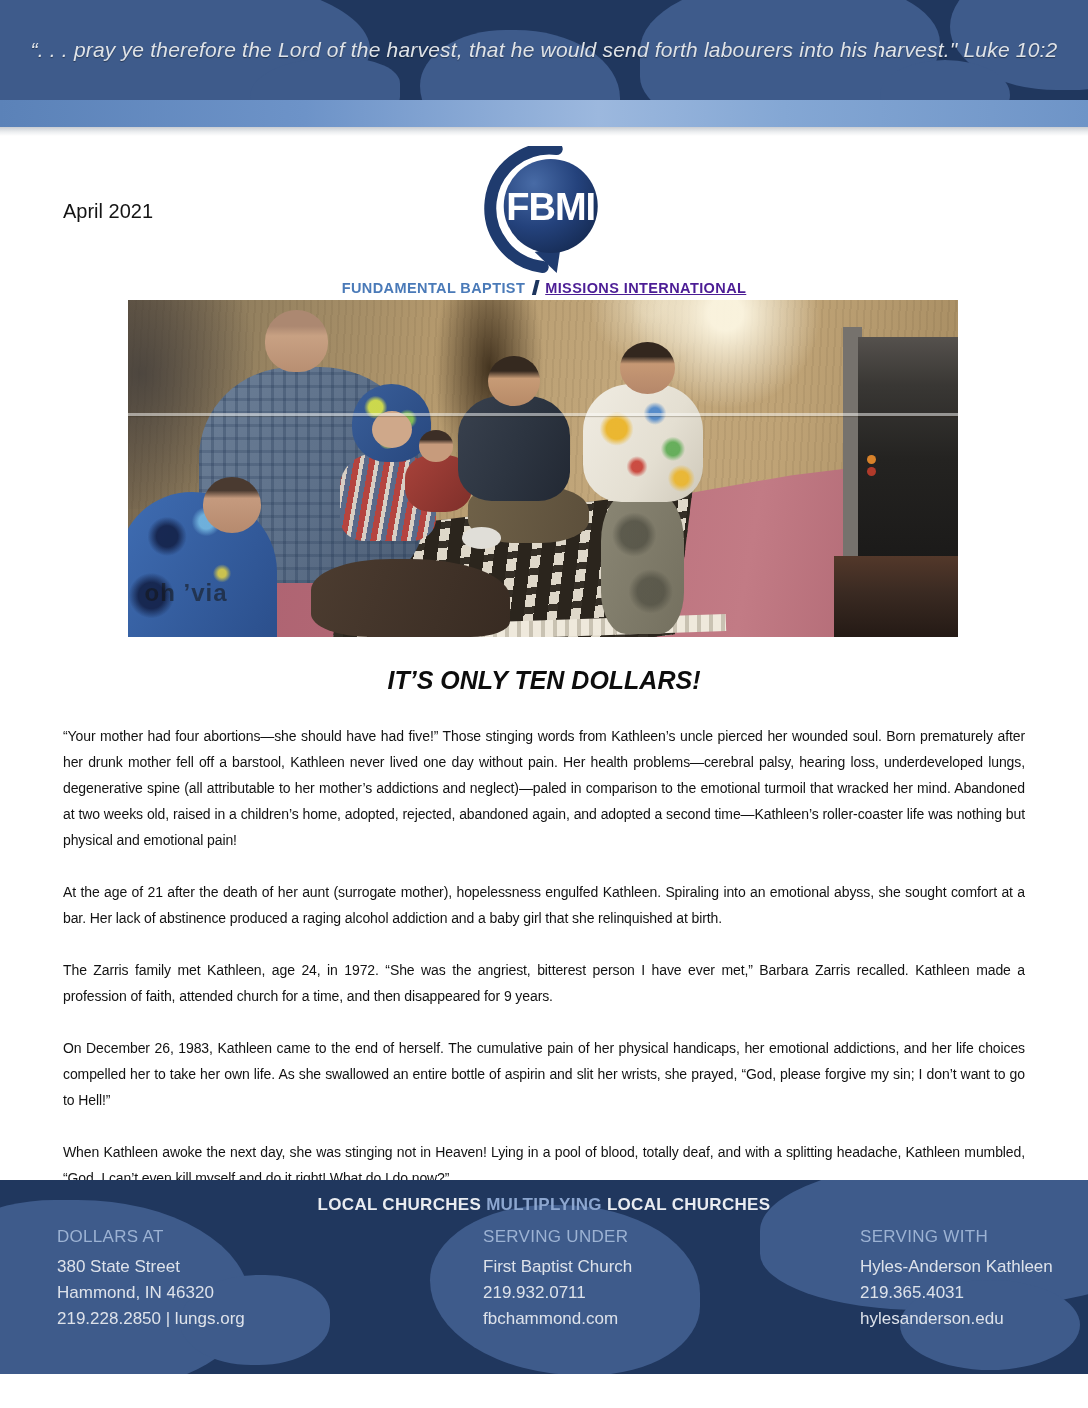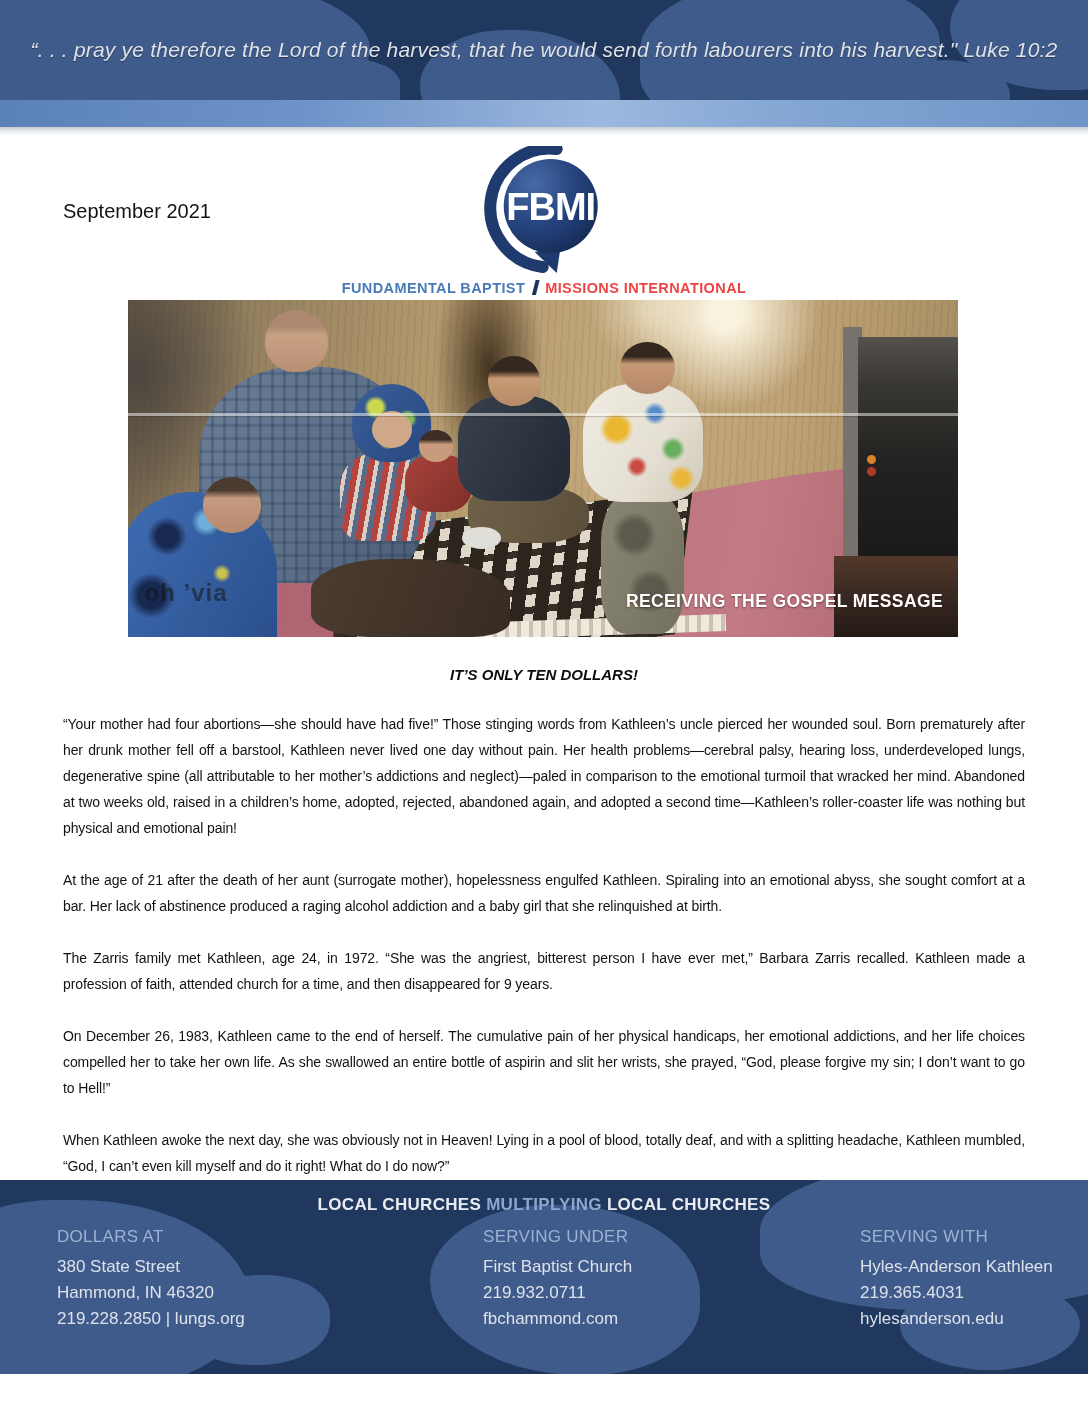--- a/index.html
+++ b/index.html
@@ -22,21 +22,21 @@
   .top-stripe { position:absolute; left:0; top:100px; width:1088px; height:27px;
     background:linear-gradient(90deg,#5b82b8 0%,#6d93c8 28%,#9cb8de 55%,#84a7d4 72%,#6e94c7 100%); }
   .top-shadow { position:absolute; left:0; top:127px; width:1088px; height:9px;
     background:linear-gradient(180deg,#c9cdd2 0%,#eceef0 55%,#ffffff 100%); }
 
   
   .issue-date { position:absolute; left:63px; top:200px; font-size:20px; color:#141414; }
   .logo-wrap { position:absolute; left:50%; top:146px; transform:translateX(-50%); text-align:center; }
   .wordmark { margin-top:2px; white-space:nowrap; font-weight:bold; font-size:14.5px; letter-spacing:0.4px; }
   .wm-left { color:#4a7ab8; }
-  .wm-right { color:#ef4444; }
+  .wm-right { color:#4c1d95;text-decoration:underline; }
   .wm-div { display:inline-block; width:4px; height:15px; background:#1c355e; transform:skewX(-14deg); margin:0 7px -2px 9px; }
 
   
   .photo { position:absolute; left:128px; top:300px; width:830px; height:337px; overflow:hidden; background:#a16207; }
   .ph { position:absolute; }
   .ph-wall { left:0; top:0; width:100%; height:100%;
     background:
       radial-gradient(circle at 72% 4%, rgba(252,246,226,0.95) 0 2.5%, rgba(252,246,226,0) 14%),
       radial-gradient(circle at 63% 1%, rgba(245,236,210,0.55) 0 2%, rgba(245,236,210,0) 10%),
       repeating-linear-gradient(93deg, rgba(60,45,25,0.07) 0 2px, rgba(0,0,0,0) 2px 7px),
@@ -116,21 +116,21 @@
     background:
       radial-gradient(circle at 40% 30%, rgba(60,60,50,0.55) 0 12%, rgba(0,0,0,0) 20%),
       radial-gradient(circle at 60% 70%, rgba(60,60,50,0.5) 0 12%, rgba(0,0,0,0) 20%),
       linear-gradient(110deg,#8a8674 0%,#74705f 100%); }
   .ph-crease { left:0; top:33.5%; width:100%; height:3px; background:rgba(252,252,250,0.5); box-shadow:0 1px 1px rgba(40,30,10,0.25); }
   .ph-watermark { left:2%; bottom:9%; font-size:24px; font-weight:bold; color:rgba(20,20,20,0.55); letter-spacing:1px; }
   .ph-caption { right:1.8%; bottom:7.5%; font-size:17.5px; font-weight:bold; color:#ffffff; letter-spacing:0.4px; text-shadow:0 1px 2px rgba(60,20,25,0.6); }
 
   
   .article { position:absolute; left:63px; right:63px; top:666px; color:#121212; }
-  .article h1 { text-align:center; font-size:15px; font-style:italic; font-weight:bold; margin-bottom:28px; color:#0d0d0d; }
+  .article h1 { text-align:center; font-size:25px; font-style:italic; font-weight:bold; margin-bottom:28px; color:#0d0d0d; }
   .article p { font-size:14px; line-height:26px; text-align:justify; margin-bottom:26px; letter-spacing:-0.1px; }
 
   
   .bottom-stripe { position:absolute; left:0; top:1233px; width:1088px; height:21px;
     border-top:2px solid #d3d6da;
     background:linear-gradient(90deg,#5b82b8 0%,#6d93c8 28%,#9cb8de 55%,#84a7d4 72%,#6e94c7 100%); }
   .footer { position:absolute; left:0; top:1180px; width:1088px; height:194px; background:#20375e; overflow:hidden; }
   .fb1 { left:-70px; top:20px; width:320px; height:190px; border-radius:42% 58% 50% 50%; }
   .fb2 { left:180px; top:95px; width:150px; height:90px; border-radius:55% 45% 50% 50%; }
   .fb3 { left:430px; top:25px; width:270px; height:170px; border-radius:46% 54% 42% 58%; }
@@ -156,21 +156,21 @@
     <div class="map-blob b4"></div>
     <div class="map-blob b5"></div>
     <div class="map-blob b6"></div>
     <div class="banner-quote">
       <span>“. . . pray ye therefore the Lord of the harvest, that he would send forth labourers into his harvest."  Luke 10:2</span>
     </div>
   </div>
   <div class="top-stripe"></div>
   <div class="top-shadow"></div>
 
-  <div class="issue-date">September 2021</div>
+  <div class="issue-date">April 2021</div>
 
   <div class="logo-wrap">
     <svg width="152" height="128" viewBox="0 0 150 128">
       <defs>
         <radialGradient id="sphereGrad" cx="32%" cy="26%" r="85%">
           <stop offset="0%" stop-color="#486ba6"></stop>
           <stop offset="55%" stop-color="#24427c"></stop>
           <stop offset="100%" stop-color="#152a52"></stop>
         </radialGradient>
       </defs>
@@ -207,30 +207,29 @@
     <div class="ph p-child-face"></div>
     <div class="ph p-boy1-legs"></div>
     <div class="ph p-boy1-body"></div>
     <div class="ph p-boy1-head"></div>
     <div class="ph p-boy1-shoe"></div>
     <div class="ph p-boy2-legs"></div>
     <div class="ph p-boy2-body"></div>
     <div class="ph p-boy2-head"></div>
     <div class="ph ph-crease"></div>
     <div class="ph ph-watermark">oh ’via</div>
-    <div class="ph ph-caption">RECEIVING THE GOSPEL MESSAGE</div>
   </div>
 
   <div class="article">
     <h1>IT’S ONLY TEN DOLLARS!</h1>
     <p>“Your mother had four abortions—she should have had five!” Those stinging words from Kathleen’s uncle pierced her wounded soul. Born prematurely after her drunk mother fell off a barstool, Kathleen never lived one day without pain. Her health problems—cerebral palsy, hearing loss, underdeveloped lungs, degenerative spine (all attributable to her mother’s addictions and neglect)—paled in comparison to the emotional turmoil that wracked her mind. Abandoned at two weeks old, raised in a children’s home, adopted, rejected, abandoned again, and adopted a second time—Kathleen’s roller-coaster life was nothing but physical and emotional pain!</p>
     <p>At the age of 21 after the death of her aunt (surrogate mother), hopelessness engulfed Kathleen. Spiraling into an emotional abyss, she sought comfort at a bar. Her lack of abstinence produced a raging alcohol addiction and a baby girl that she relinquished at birth.</p>
     <p>The Zarris family met Kathleen, age 24, in 1972. “She was the angriest, bitterest person I have ever met,” Barbara Zarris recalled. Kathleen made a profession of faith, attended church for a time, and then disappeared for 9 years.</p>
     <p>On December 26, 1983, Kathleen came to the end of herself. The cumulative pain of her physical handicaps, her emotional addictions, and her life choices compelled her to take her own life. As she swallowed an entire bottle of aspirin and slit her wrists, she prayed, “God, please forgive my sin; I don’t want to go to Hell!”</p>
-    <p>When Kathleen awoke the next day, she was obviously not in Heaven! Lying in a pool of blood, totally deaf, and with a splitting headache, Kathleen mumbled, “God, I can’t even kill myself and do it right! What do I do now?”</p>
+    <p>When Kathleen awoke the next day, she was stinging not in Heaven! Lying in a pool of blood, totally deaf, and with a splitting headache, Kathleen mumbled, “God, I can’t even kill myself and do it right! What do I do now?”</p>
   </div>
 
   <div class="bottom-stripe"></div>
   <div class="footer">
     <div class="map-blob fb1"></div>
     <div class="map-blob fb2"></div>
     <div class="map-blob fb3"></div>
     <div class="map-blob fb4"></div>
     <div class="map-blob fb5"></div>
 

